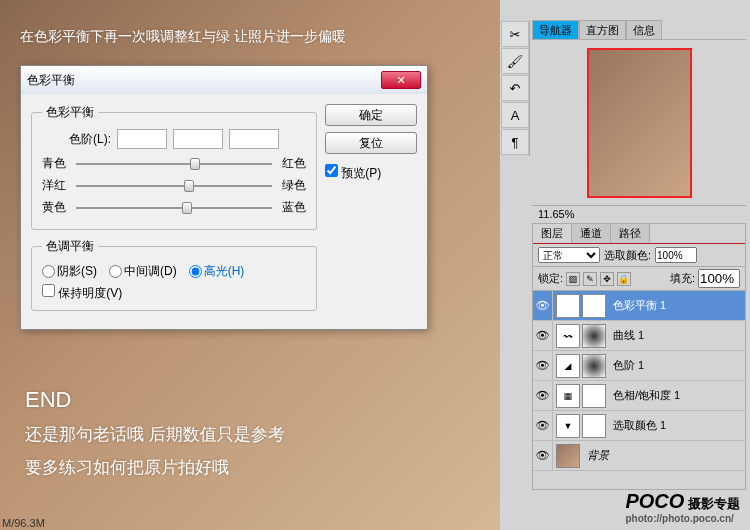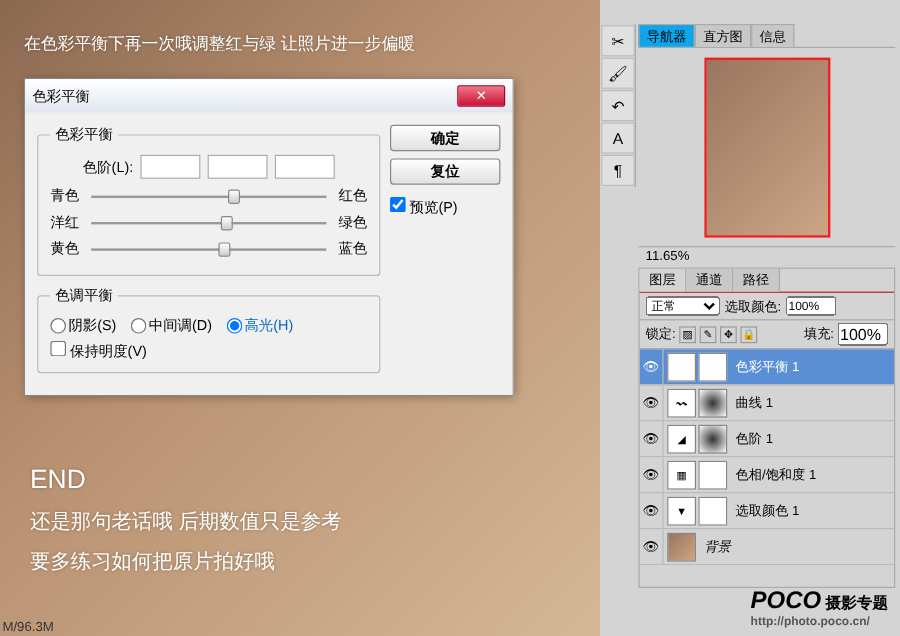--- a/index.html
+++ b/index.html
@@ -33,21 +33,21 @@
     .slider-label-l { width: 28px; }
     .slider-label-r { width: 28px; text-align: right; }
     .slider { flex: 1; height: 16px; position: relative; }
     .slider-track { position: absolute; top: 7px; left: 0; right: 0; height: 2px; background: #999; }
     .slider-thumb { position: absolute; top: 2px; width: 10px; height: 12px; background: linear-gradient(#fff,#ccc); border: 1px solid #888; border-radius: 2px; }
     
     .tone-row { display: flex; gap: 12px; font-size: 12px; align-items: center; }
     .tone-row label { display: flex; align-items: center; gap: 2px; }
     .checkbox-row { font-size: 12px; margin-top: 4px; }
     
-    .dlg-btn { height: 22px; background: linear-gradient(#fff, #e0e0e0); border: 1px solid #888; border-radius: 3px; font-size: 12px; font-weight: bold; }
+    .dlg-btn { height: 22px; background: linear-gradient(#fff, #e0e0e0); border: 1px solid #888; border-radius: 3px; font-size: 12px; }
     .preview-check { font-size: 12px; margin-top: 4px; }
     
     .panels { position: absolute; right: 0; top: 0; width: 250px; height: 530px; background: #d4d4d4; }
     .tool-col { position: absolute; left: 0; top: 20px; width: 30px; background: #d4d4d4; border-right: 1px solid #aaa; }
     .tool-btn { width: 28px; height: 26px; border: 1px solid #bbb; background: #e0e0e0; margin: 1px; display: flex; align-items: center; justify-content: center; font-size: 13px; }
     
     .nav-panel { position: absolute; left: 32px; top: 20px; right: 4px; background: #d4d4d4; }
     .nav-tabs { display: flex; font-size: 11px; height: 20px; border-bottom: 1px solid #aaa; }
     .nav-tab { padding: 2px 6px; background: #c8c8c8; border: 1px solid #aaa; border-bottom: none; }
     .nav-tab.active { background: #0ea5e9; }
@@ -248,17 +248,17 @@
         <div class="layer-thumbs">
             <div class="layer-thumb" style="background:linear-gradient(135deg,#9a7560,#cba585)"></div>
           </div>
         <span class="layer-name" style="font-style:italic">背景</span>
       </div>
     </div>
   </div>
 
   <div class="footer-logo">
     <span class="poco">POCO</span> <span>摄影专题</span>
-    <span class="footer-url">http://photo.poco.cn/</span>
+    <span class="footer-url">photo://photo.poco.cn/</span>
   </div>
 </div>
 
 <div class="status-bar">M/96.3M</div>
 
 </body></html>

